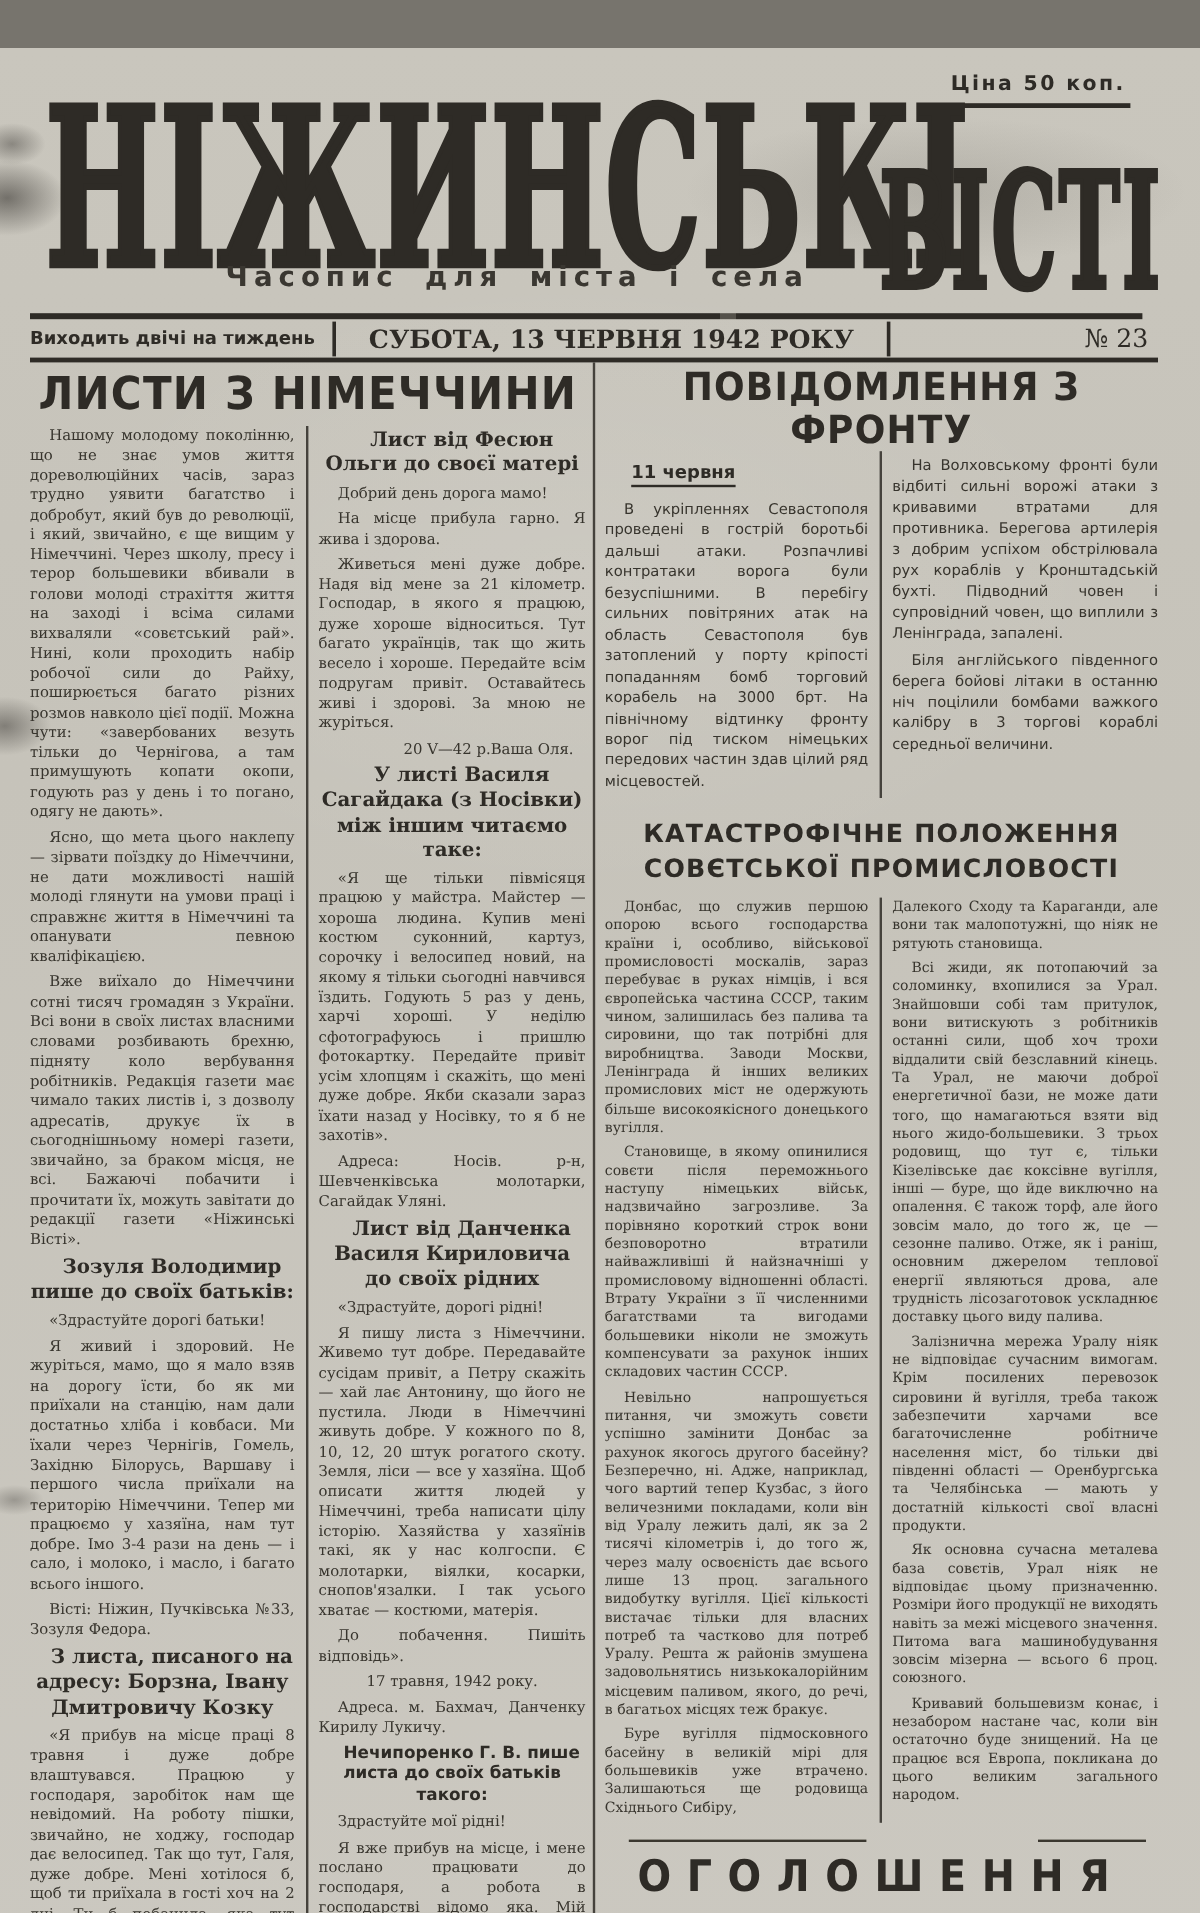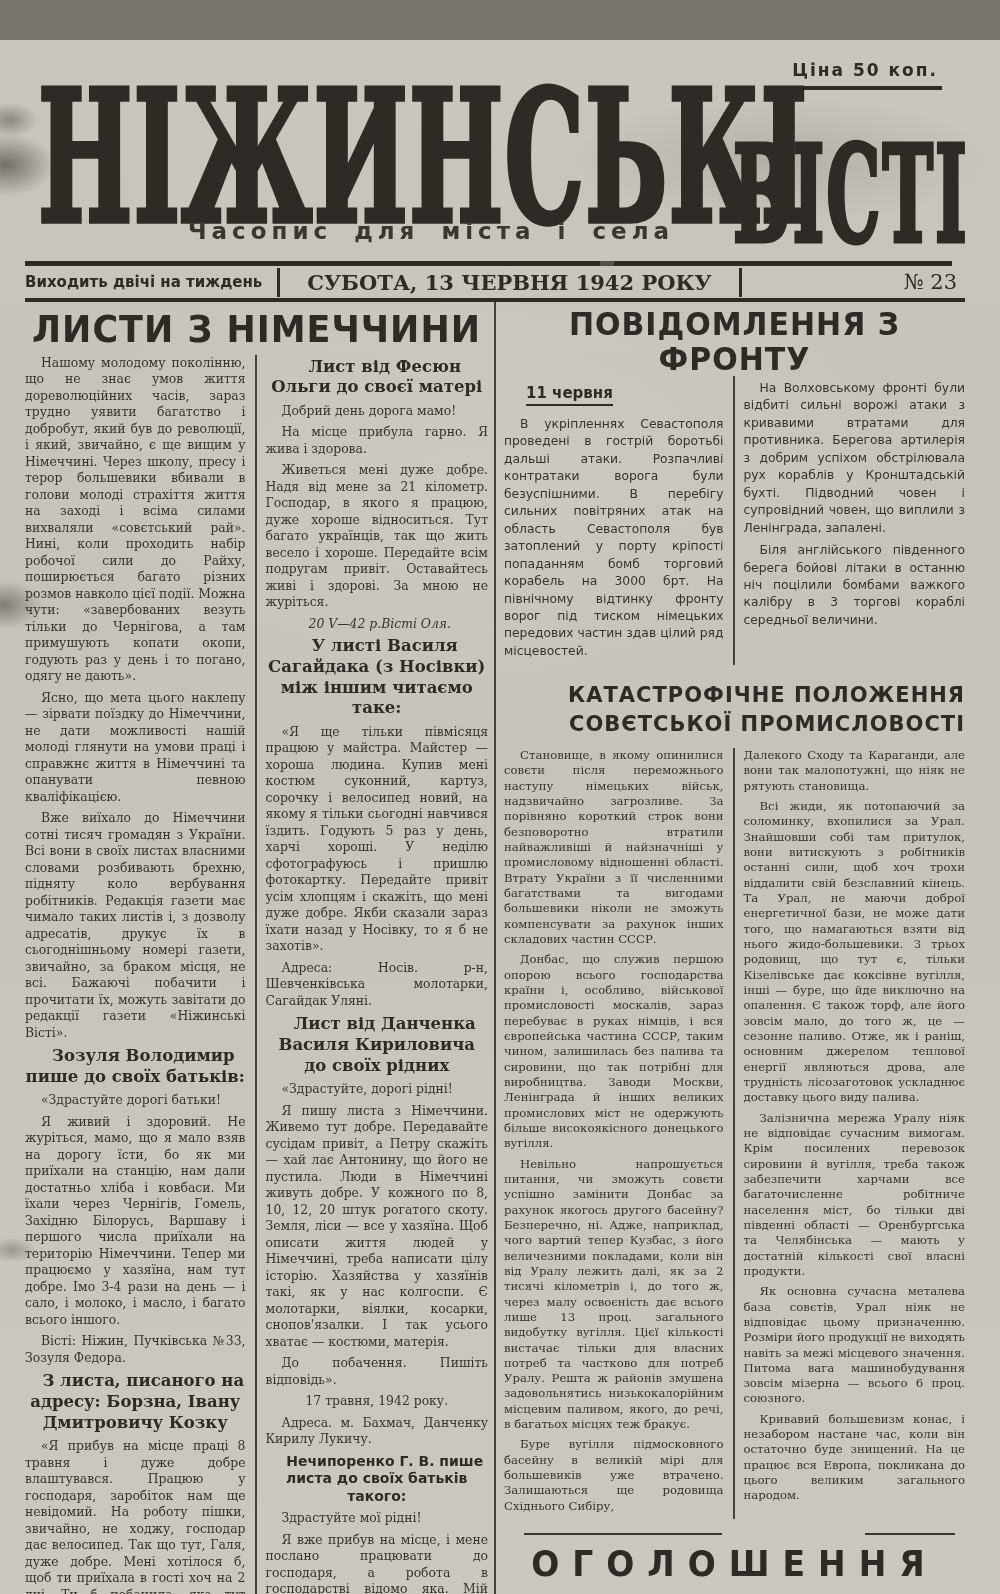--- a/index.html
+++ b/index.html
@@ -61,26 +61,26 @@
 
   .bt { font-size:12.4px; line-height:1.33; text-align:justify; color:#37342d; }
   .bt p { margin:0 0 5px; text-indent:16px; }
   .bt p.noind { text-indent:0; }
   .sans { font-family:"DejaVu Sans", sans-serif; font-size:12.3px; line-height:1.42; }
   .small { font-size:11.7px; line-height:1.31; }
 
   .sub-h { font:bold 16.5px/1.25 "DejaVu Serif", serif; text-align:center;
     color:#2e2b26; margin:10px 2px 8px; text-indent:0; }
   .sub-h.sans-h { font-family:"DejaVu Sans", sans-serif; font-size:14px; }
-  .sign-row { display:flex; justify-content:center; padding:0 10px 0 16px; margin:0 0 4px;font-style:italic; }
+  .sign-row { display:flex; justify-content:flex-end; padding:0 10px 0 16px; margin:0 0 4px; }
   .date-sub { font:bold 15px/1 "DejaVu Sans", sans-serif; color:#2e2b26;
     display:inline-block; border-bottom:2px solid #2e2b26; padding-bottom:3px;
     margin:10px 0 10px 22px; }
 
-  .h-cat { text-align:right; font:bold 21px/1.35 "DejaVu Sans", sans-serif;
+  .h-cat { text-align:center; font:bold 21px/1.35 "DejaVu Sans", sans-serif;
     letter-spacing:1px; color:#2e2b26; margin:16px 0 10px; }
 
   .sep-row { display:flex; justify-content:space-between; margin:14px 10px 4px 20px; }
   .sep-row .seg1 { width:46%; height:2px; background:#3a372f; }
   .sep-row .seg2 { width:21%; height:2px; background:#3a372f; }
 
   .h-ann { text-align:center; font:bold 33px/1 "DejaVu Sans", sans-serif;
     letter-spacing:13px; color:#2e2b26; margin:12px 0 14px; transform:scaleY(1.1); }
   .ann-text { font:bold 16.5px/1.34 "DejaVu Sans", sans-serif; text-align:justify;
     color:#33302a; letter-spacing:.5px; }
@@ -124,21 +124,21 @@
 
         </div>
 
         <div class="col second bt">
           <p class="sub-h" style="margin-top:2px">Лист від Фесюн Ольги до своєї матері</p>
           <p>Добрий день дорога мамо!</p>
           <p>На місце прибула гарно. Я жива і здорова.</p>
           <p>Живеться мені дуже добре. Надя від мене за 21 кілометр. Господар, в якого я працюю, дуже хороше відноситься. Тут багато українців, так що жить весело і хороше. Передайте всім подругам привіт. Оставайтесь живі і здорові. За мною не журіться.</p>
           <div class="sign-row">
             <span>20 V—42 р.</span>
-            <span>Вісті Оля.</span>
+            <span>Ваша Оля.</span>
           </div>
           <p class="sub-h">У листі Василя Сагайдака (з Носівки) між іншим читаємо таке:</p>
           <p>«Я ще тільки півмісяця працюю у майстра. Майстер — хороша людина. Купив мені костюм суконний, картуз, сорочку і велосипед новий, на якому я тільки сьогодні навчився їздить. Годують 5 раз у день, харчі хороші. У неділю сфотографуюсь і пришлю фотокартку. Передайте привіт усім хлопцям і скажіть, що мені дуже добре. Якби сказали зараз їхати назад у Носівку, то я б не захотів».</p>
           <p>Адреса: Носів. р-н, Шевченківська молотарки, Сагайдак Уляні.</p>
           <p class="sub-h">Лист від Данченка Василя Кириловича до своїх рідних</p>
           <p>«Здрастуйте, дорогі рідні!</p>
           <p>Я пишу листа з Німеччини. Живемо тут добре. Передавайте сусідам привіт, а Петру скажіть — хай лає Антонину, що його не пустила. Люди в Німеччині живуть добре. У кожного по 8, 10, 12, 20 штук рогатого скоту. Земля, ліси — все у хазяїна. Щоб описати життя людей у Німеччині, треба написати цілу історію. Хазяйства у хазяїнів такі, як у нас колгоспи. Є молотарки, віялки, косарки, снопов'язалки. І так усього хватає — костюми, матерія.</p>
           <p>До побачення. Пишіть відповідь».</p>
           <p style="text-align:center" class="noind">17 травня, 1942 року.</p>
           <p>Адреса. м. Бахмач, Данченку Кирилу Лукичу.</p>
@@ -168,22 +168,22 @@
         </div>
       </div>
 
       <div>
         <div class="h-cat">
           <div>КАТАСТРОФІЧНЕ ПОЛОЖЕННЯ</div>
           <div>СОВЄТСЬКОЇ ПРОМИСЛОВОСТІ</div>
         </div>
         <div class="cols">
           <div class="col first bt small">
+            <p>Донбас, що служив першою опорою всього господарства країни і, особливо, військової промисловості москалів, зараз перебуває в руках німців, і вся європейська частина СССР, таким чином, залишилась без палива та сировини, що так потрібні для виробництва. Заводи Москви, Ленінграда й інших великих промислових міст не одержують більше високоякісного донецького вугілля.</p>
             <p>Становище, в якому опинилися совєти після переможнього наступу німецьких військ, надзвичайно загрозливе. За порівняно короткий строк вони безповоротно втратили найважливіші й найзначніші у промисловому відношенні області. Втрату України з її численними багатствами та вигодами большевики ніколи не зможуть компенсувати за рахунок інших складових частин СССР.</p>
-            <p>Донбас, що служив першою опорою всього господарства країни і, особливо, військової промисловості москалів, зараз перебуває в руках німців, і вся європейська частина СССР, таким чином, залишилась без палива та сировини, що так потрібні для виробництва. Заводи Москви, Ленінграда й інших великих промислових міст не одержують більше високоякісного донецького вугілля.</p>
             <p>Невільно напрошується питання, чи зможуть совєти успішно замінити Донбас за рахунок якогось другого басейну? Безперечно, ні. Адже, наприклад, чого вартий тепер Кузбас, з його величезними покладами, коли він від Уралу лежить далі, як за 2 тисячі кілометрів і, до того ж, через малу освоєність дає всього лише 13 проц. загального видобутку вугілля. Цієї кількості вистачає тільки для власних потреб та частково для потреб Уралу. Решта ж районів змушена задовольнятись низькокалорійним місцевим паливом, якого, до речі, в багатьох місцях теж бракує.</p>
             <p>Буре вугілля підмосковного басейну в великій мірі для большевиків уже втрачено. Залишаються ще родовища Східнього Сибіру,</p>
           </div>
           <div class="col second bt small">
             <p class="noind">Далекого Сходу та Караганди, але вони так малопотужні, що ніяк не рятують становища.</p>
             <p>Всі жиди, як потопаючий за соломинку, вхопилися за Урал. Знайшовши собі там притулок, вони витискують з робітників останні сили, щоб хоч трохи віддалити свій безславний кінець. Та Урал, не маючи доброї енергетичної бази, не може дати того, що намагаються взяти від нього жидо-большевики. З трьох родовищ, що тут є, тільки Кізелівське дає коксівне вугілля, інші — буре, що йде виключно на опалення. Є також торф, але його зовсім мало, до того ж, це — сезонне паливо. Отже, як і раніш, основним джерелом теплової енергії являються дрова, але трудність лісозаготовок ускладнює доставку цього виду палива.</p>
             <p>Залізнична мережа Уралу ніяк не відповідає сучасним вимогам. Крім посилених перевозок сировини й вугілля, треба також забезпечити харчами все багаточисленне робітниче населення міст, бо тільки дві південні області — Оренбургська та Челябінська — мають у достатній кількості свої власні продукти.</p>
             <p>Як основна сучасна металева база совєтів, Урал ніяк не відповідає цьому призначенню. Розміри його продукції не виходять навіть за межі місцевого значення. Питома вага машинобудування зовсім мізерна — всього 6 проц. союзного.</p>
             <p>Кривавий большевизм конає, і незабором настане час, коли він остаточно буде знищений. На це працює вся Европа, покликана до цього великим загального народом.</p>
           </div>

